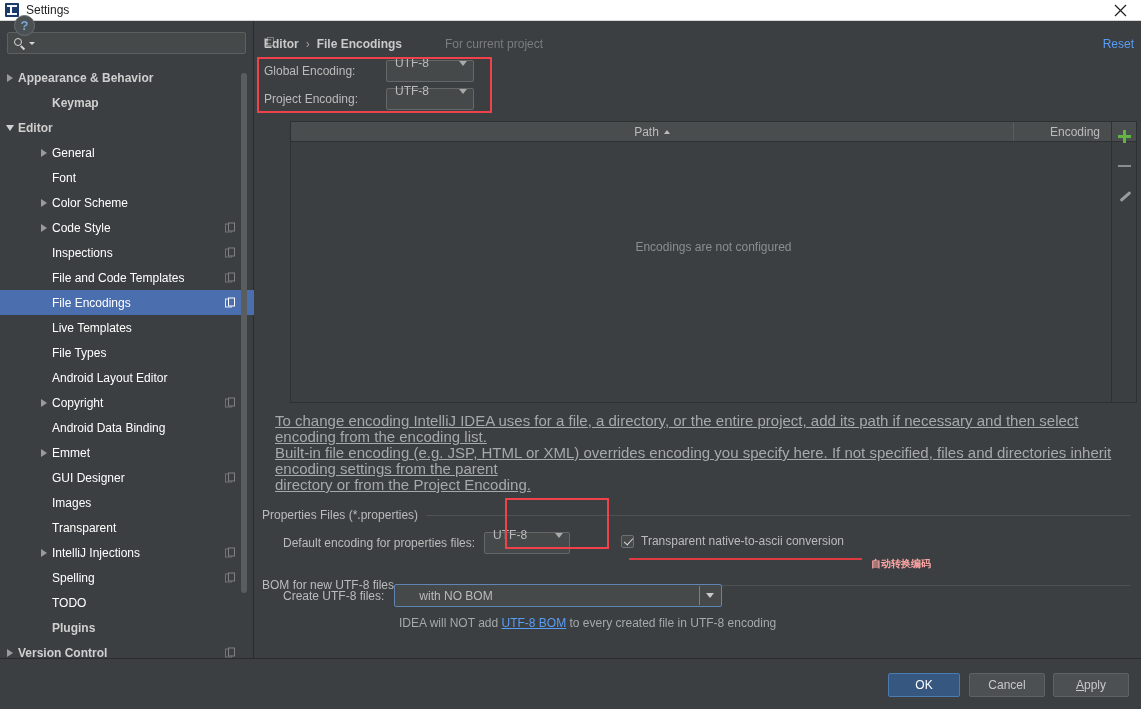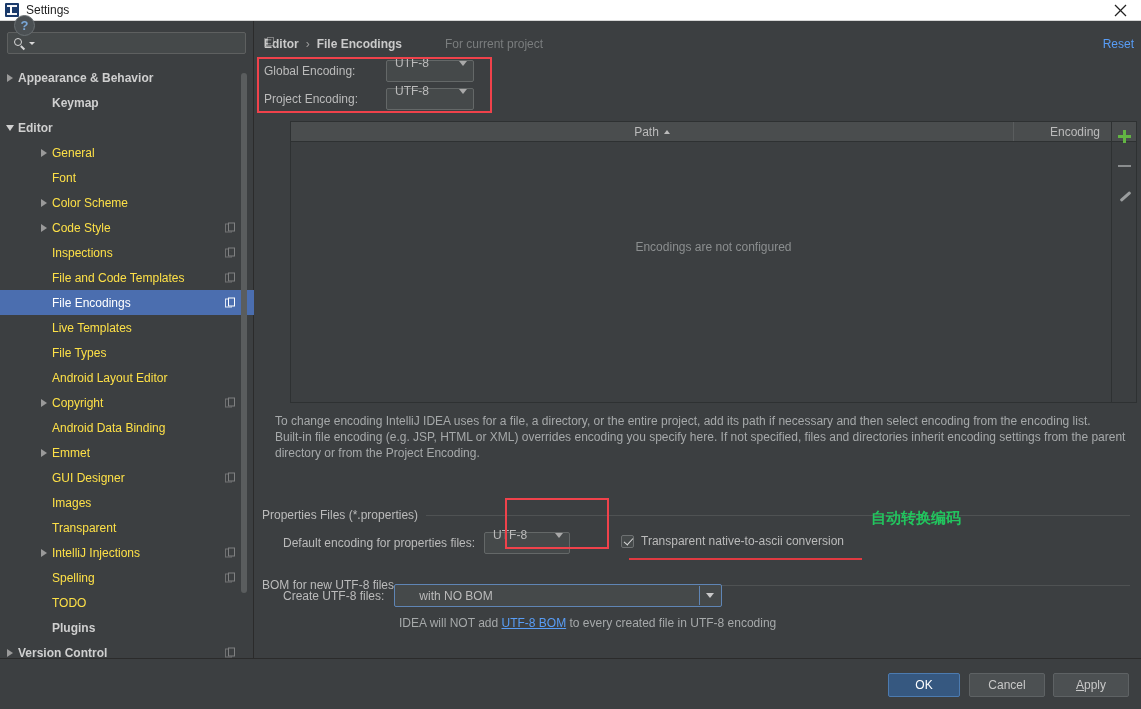--- a/index.html
+++ b/index.html
@@ -93,21 +93,21 @@
   .tree-item .arrow.collapsed::after {
     content: ""; width: 0; height: 0;
     border-top: 4.2px solid transparent; border-bottom: 4.2px solid transparent;
     border-left: 6px solid #9a9a9a;
   }
   .tree-item .arrow.expanded::after {
     content: ""; width: 0; height: 0;
     border-left: 4.2px solid transparent; border-right: 4.2px solid transparent;
     border-top: 6px solid #d0d0d0;
   }
-  .tree-label { font-size: 12px; color: #fde047; }
+  .tree-label { font-size: 12px; color: #ffffff; }
   .tree-item.bold .tree-label { font-weight: bold; color: #cfcfcf; }
   .tree-item.selected .tree-label { color: #ffffff; }
   .tree-item.indent1 { padding-left: 4px; }
   .tree-item.indent2 { padding-left: 38px; }
   .proj-badge {
     position: absolute; right: 18px; top: 50%; transform: translateY(-50%);
     width: 11px; height: 11px; opacity: .55;
   }
   .tree-item.selected .proj-badge { opacity: 1; }
   .proj-badge .b1 {
@@ -170,22 +170,22 @@
   .redbox {
     position: absolute; border: 2px solid #f0424b; pointer-events: none;
   }
   .redbox-1 { left: 2px; top: 36px; width: 235px; height: 56px; }
   .redbox-2 { left: 250px; top: 477px; width: 104px; height: 51px; }
   .redline {
     position: absolute; left: 374px; top: 537px; width: 233px; height: 2px;
     background: #e03a41;
   }
   .cn-note {
-    position: absolute; left: 616px; top: 488px;
-    color: #22c55e; font-size: 15px; font-weight: bold;
+    position: absolute; left: 616px; top: 536px;
+    color: #fca5a5; font-size: 10px; font-weight: bold;
     font-family: "DejaVu Sans", sans-serif; white-space: nowrap;
   }
 
   
   .table-wrap {
     position: absolute; left: 9px; top: 100px; width: 847px; height: 282px;
     border: 1px solid #2e3132; background: #e5e5e5; margin-left: 26px;
   }
   .table-head {
     display: flex; height: 20px; background: #4a4d4e;
@@ -229,21 +229,21 @@
     position: relative; width: 14px; height: 14px; transform: rotate(0deg);
   }
   .ic-pencil::before {
     content: ""; position: absolute; left: 1px; top: 5.5px;
     width: 13px; height: 3px; background: #9a9d9e;
     transform: rotate(-42deg); border-radius: 1px;
   }
 
   .desc {
     position: absolute; left: 20px; top: 392px; width: 856px;
-    font-size: 12px; line-height: 16px; color: #a6a9aa;
+    font-size: 15px; line-height: 16px; color: #a6a9aa; text-decoration: underline;
   }
 
   
   .group {
     position: absolute; display: flex; align-items: center; width: 868px;
   }
   .group-title { font-size: 12px; color: #bbbbbb; white-space: nowrap; }
   .group-line {
     flex: 1; height: 1px; background: #4f5253; margin-left: 8px;
   }

